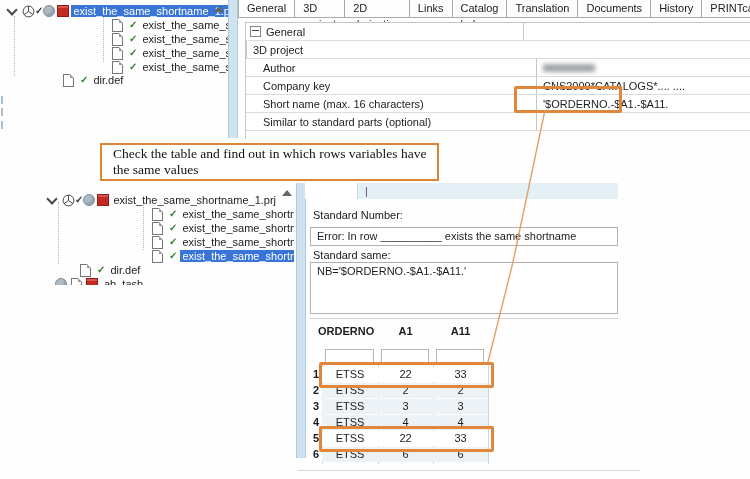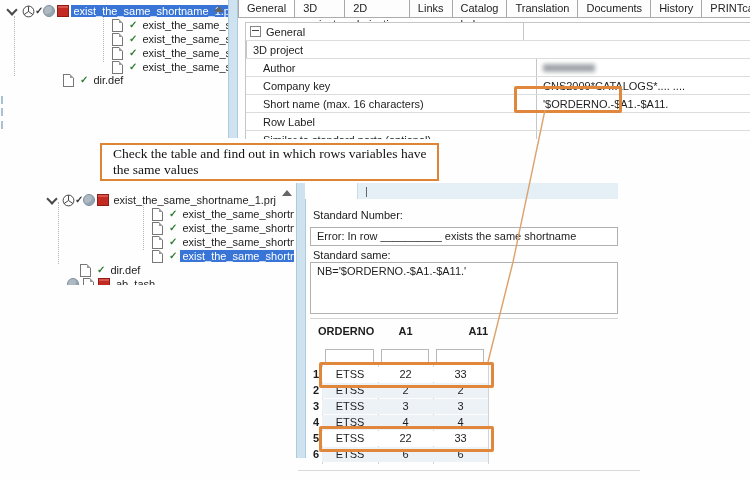--- a/index.html
+++ b/index.html
@@ -182,24 +182,20 @@
     </div>
     <div class="prow">
       <div class="plabel">Company key</div>
       <div class="pvalue">CNS2009*CATALOGS*....  ....</div>
     </div>
     <div class="prow">
       <div class="plabel">Short name (max. 16 characters)</div>
       <div class="pvalue">'$ORDERNO.-$A1.-$A11.</div>
     </div>
     <div class="prow">
-      <div class="plabel">Row Label</div>
-      <div class="pvalue"></div>
-    </div>
-    <div class="prow">
       <div class="plabel">Similar to standard parts (optional)</div>
       <div class="pvalue"></div>
     </div>
   </div>
 
   <div id="callout">
     <span>Check the table and find out in which rows variables have the same values</span>
   </div>
 
   <div class="abs" style="left:30px;top:188px;width:264px;height:97px;overflow:hidden;">
@@ -249,21 +245,21 @@
       <span class="gap" style="width:3px;"></span>
       <span class="tlabel selected">exist_the_same_shortname_1.tab</span>
     </div>
     <div class="tree-row" style="left:50px;top:75px;">
       <span class="doc"></span>
       <span class="gap" style="width:6px;"></span>
       <span class="chk">✓</span>
       <span class="gap" style="width:3px;"></span>
       <span class="tlabel">dir.def</span>
     </div>
-    <div class="tree-row" style="left:37px;top:89px;">
+    <div class="tree-row" style="left:25px;top:89px;">
       <span class="globe"></span>
       <span class="gap" style="width:4px;"></span>
       <span class="doc"></span>
       <span class="gap" style="width:4px;"></span>
       <span class="redsq"></span>
       <span class="gap" style="width:4px;"></span>
       <span class="tlabel">ab_tash</span>
     </div>
   </div>
   <div class="abs scroll-up" style="left:282px;top:190px;"></div>
@@ -283,21 +279,21 @@
   </div>
 
   <div class="tf-label" style="left:313px;top:249px;">Standard same:</div>
   <div class="tf-box" style="left:310px;top:262px;width:300px;height:48px;">
     <span>NB='$ORDERNO.-$A1.-$A11.'</span>
   </div>
 
   <div id="dgrid">
     <div class="dg-head" style="left:8px;width:56px;">ORDERNO</div>
     <div class="dg-head" style="left:68px;width:55px;">A1</div>
-    <div class="dg-head" style="left:123px;width:55px;text-align:right;">A11</div>
+    <div class="dg-head" style="left:123px;width:55px;">A11</div>
 
     <div class="dg-filter" style="left:15px;width:47px;"></div>
     <div class="dg-filter" style="left:71px;width:46px;"></div>
     <div class="dg-filter" style="left:126px;width:46px;"></div>
 
     <div class="dg-vline" style="left:12px;"></div>
     <div class="dg-vline" style="left:68px;"></div>
     <div class="dg-vline" style="left:123px;"></div>
     <div class="dg-vline" style="left:178px;"></div>
 

